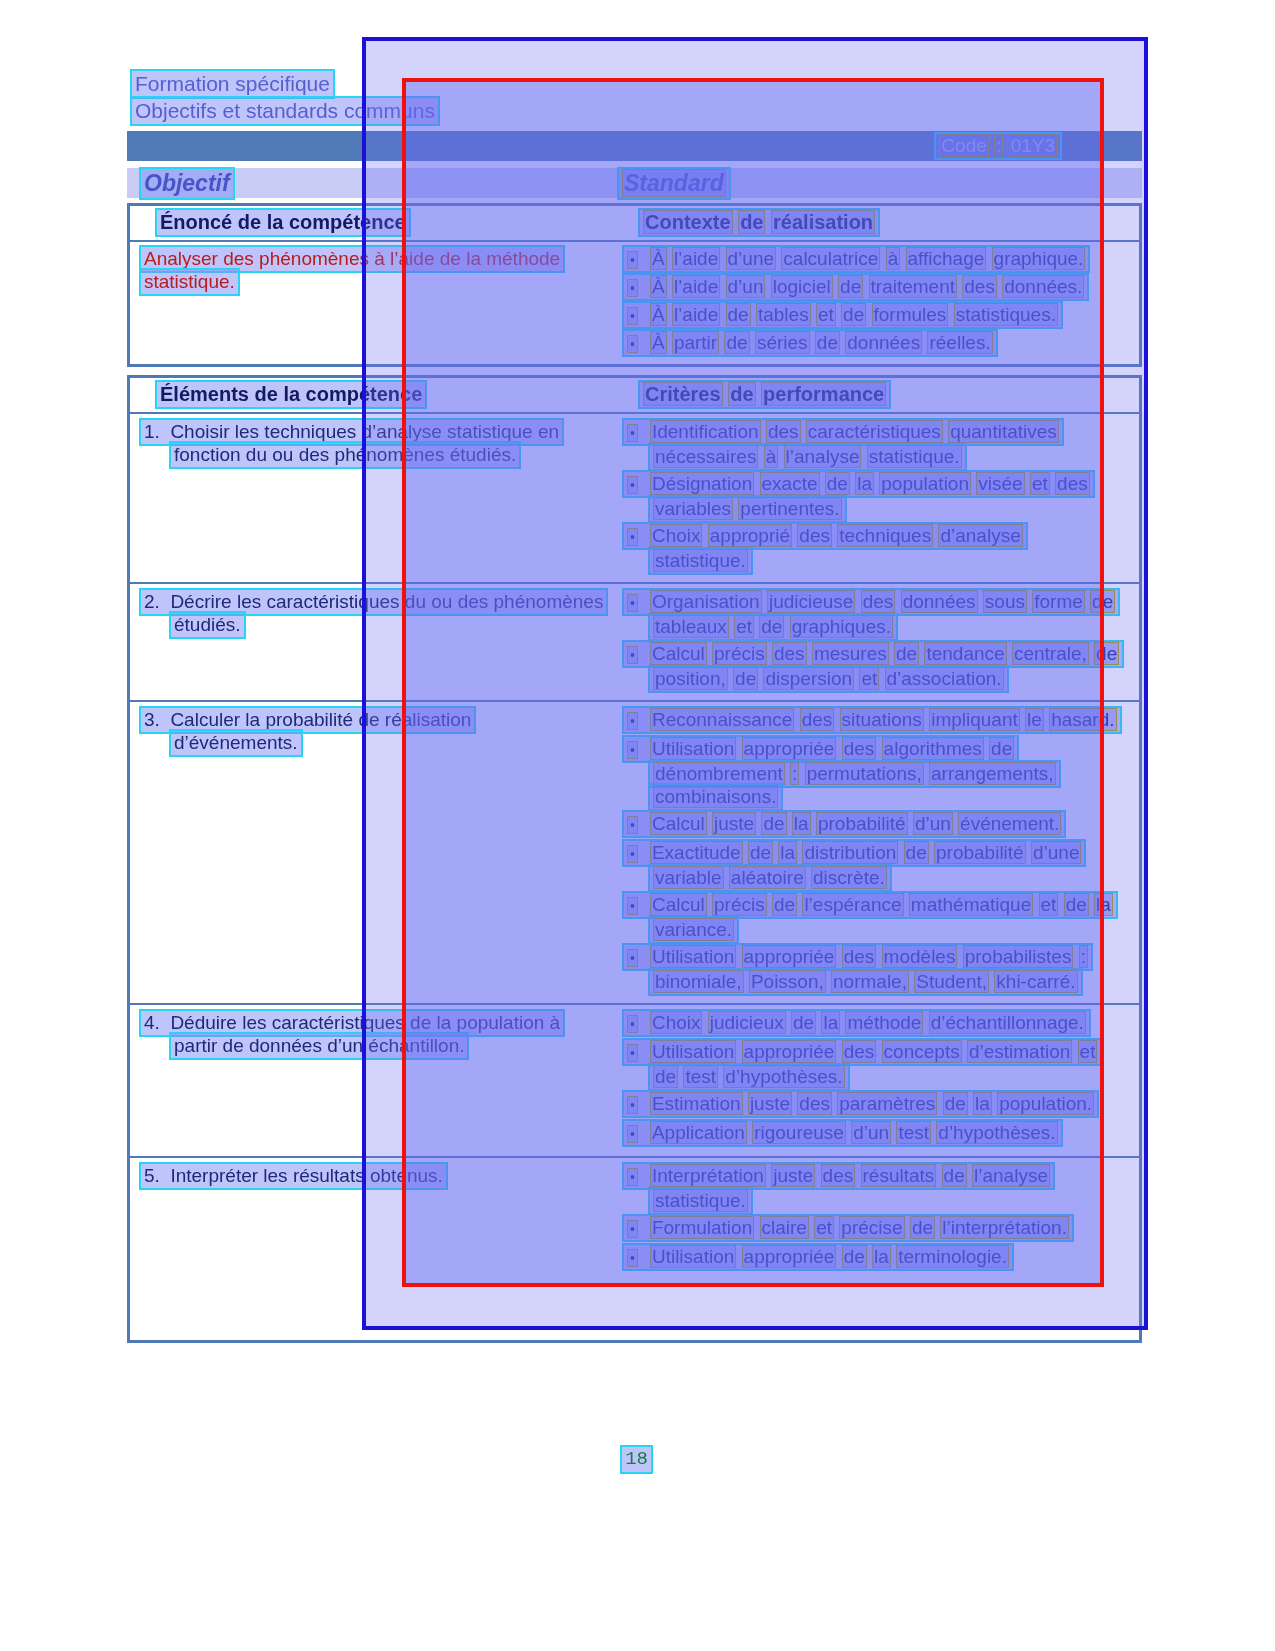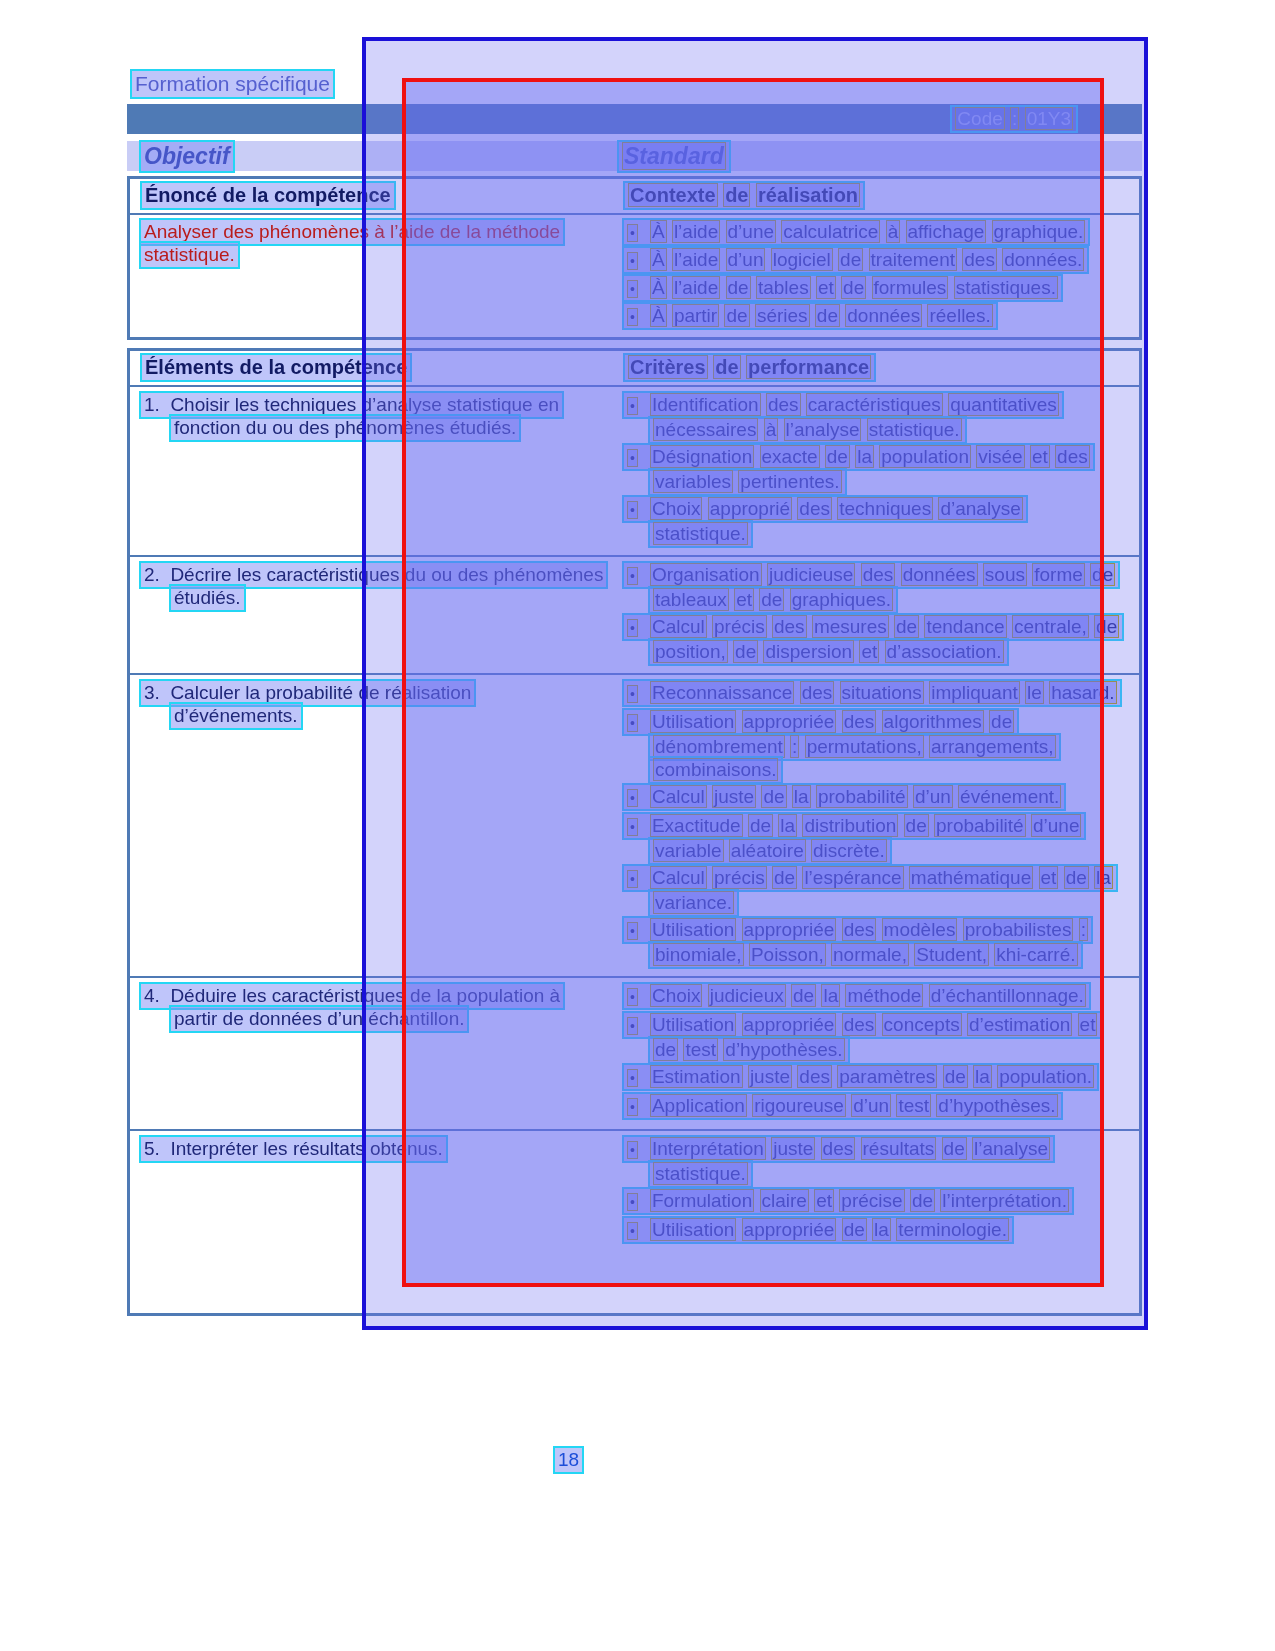--- a/index.html
+++ b/index.html
@@ -20,62 +20,63 @@
     padding:1px 3px 2px 3px;
     -webkit-box-decoration-break:clone; box-decoration-break:clone;
   }
   
   .w { border:1px solid #ab9b15; background:rgba(112,122,244,0.30); padding:0 1px; }
   .bb { font-size:14px; padding:0 2px; color:#1a2080; }
   .sp { display:inline-block; width:12px; }
 
   
   .banner { position:relative; height:30px; line-height:30px; background:#4f7ab5; margin-top:7px; }
-  .banner .code { position:absolute; right:64px; top:0; color:#a9b6f4; }
+  .banner .code { position:absolute; right:80px; top:0; color:#a9b6f4; }
 
   
   .colband { position:relative; height:30px; line-height:30px; background:#c9cdf6; margin-top:7px;
              font-size:23px; font-weight:bold; font-style:italic; color:#4656c8; }
   .colband .obj { margin-left:12px; }
   .colband .std { position:absolute; left:490px; top:0; }
 
   
   .tbl { border:3px solid #4f7ab5; margin-top:5px; }
   .tbl2 { margin-top:8px; }
-  .thead { display:grid; grid-template-columns:484px 1fr; padding:5px 0 6px 1px; border-bottom:2px solid #4f7ab5; }
+  .thead { display:grid; grid-template-columns:484px 1fr; padding:5px 0 6px 16px; border-bottom:2px solid #4f7ab5; }
   .title { font-weight:bold; font-size:20px; color:#111a63; }
   .cell-l { padding:0 10px 0 9px; }
   .cell-r { padding:0 14px 0 8px; }
   .tbody1 { display:grid; grid-template-columns:484px 1fr; padding:5px 0 5px 0; }
   .row { display:grid; grid-template-columns:484px 1fr; border-top:2px solid #4f7ab5; padding:6px 0 6px 0; }
   .row:first-child { border-top:none;border-radius:17px; }
   .row:last-child { min-height:170px; }
 
   .numline { padding-left:30px; text-indent:-30px; color:#202879; }
   .stmt { color:#b91c1c; }
   .crit { padding-left:26px; text-indent:-26px; margin-bottom:4px; color:#232a8e; }
   .crit.t1 { margin-bottom:3px; }
 
   
-  .pagenum { position:absolute; top:1448px; left:426px; width:100px; text-align:left; color:#1d4ed8; }
+  .pagenum { position:absolute; top:1448px; left:426px; width:100px; text-align:right; color:#15803d;font-family:Liberation Mono, monospace; }
 
   
   .ov { position:absolute; box-sizing:border-box; pointer-events:none; }
   .ov-blue { left:362px; top:37px; width:786px; height:1293px;
              background:rgba(108,108,243,0.30); border:4px solid #1a10d8; z-index:5; }
   .ov-red  { left:402px; top:78px;  width:702px; height:1209px;
              background:rgba(100,106,240,0.42); border:4px solid #ef1010; z-index:6; }
 </style>
 </head>
 <body>
 
 <div class="page">
   <div class="doc">
 
     <div class="toptitle first"><span class="hl">Formation spécifique</span></div>
+    <div class="toptitle"><span class="hl">Objectifs et standards communs</span></div>
 
     <div class="banner">
       <span class="code"><span class="hl wordy"><span class="w">Code</span> <span class="w">:</span> <span class="w">01Y3</span></span></span>
     </div>
 
     <div class="colband">
       <span class="obj"><span class="hl">Objectif</span></span>
       <span class="std"><span class="hl wordy"><span class="w">Standard</span></span></span>
     </div>
 

